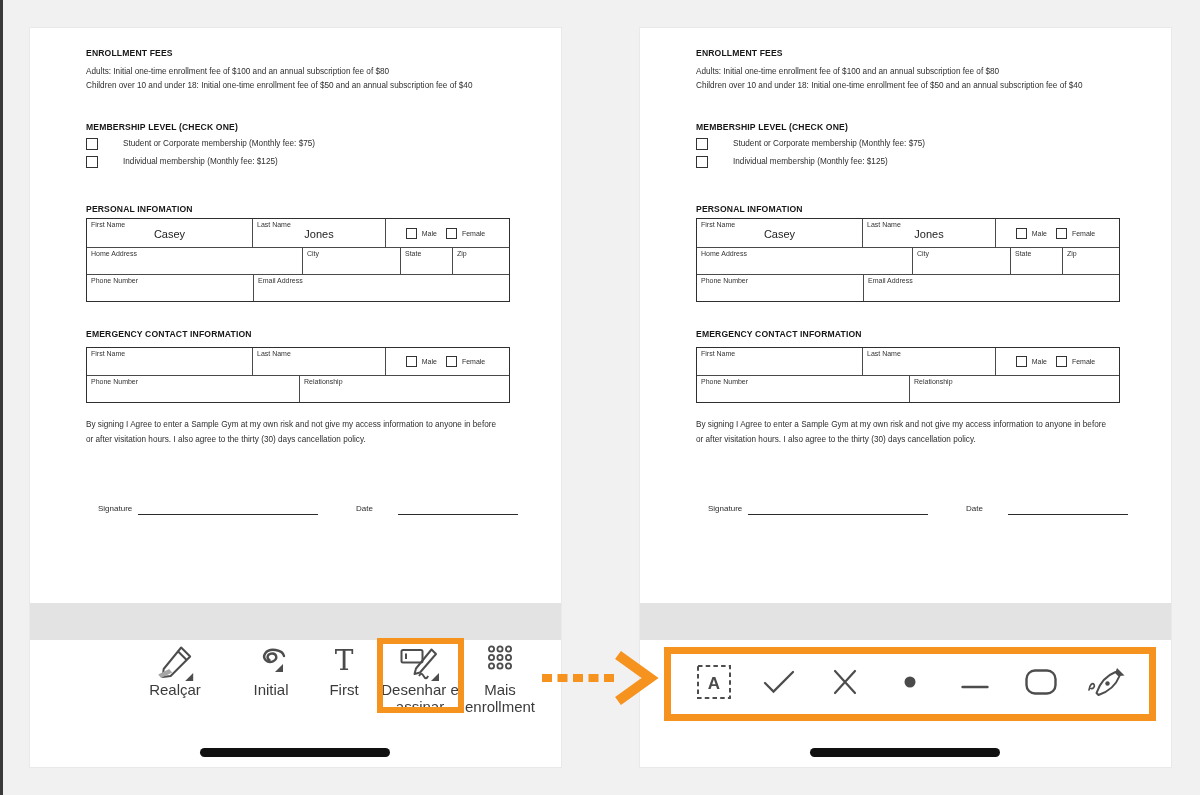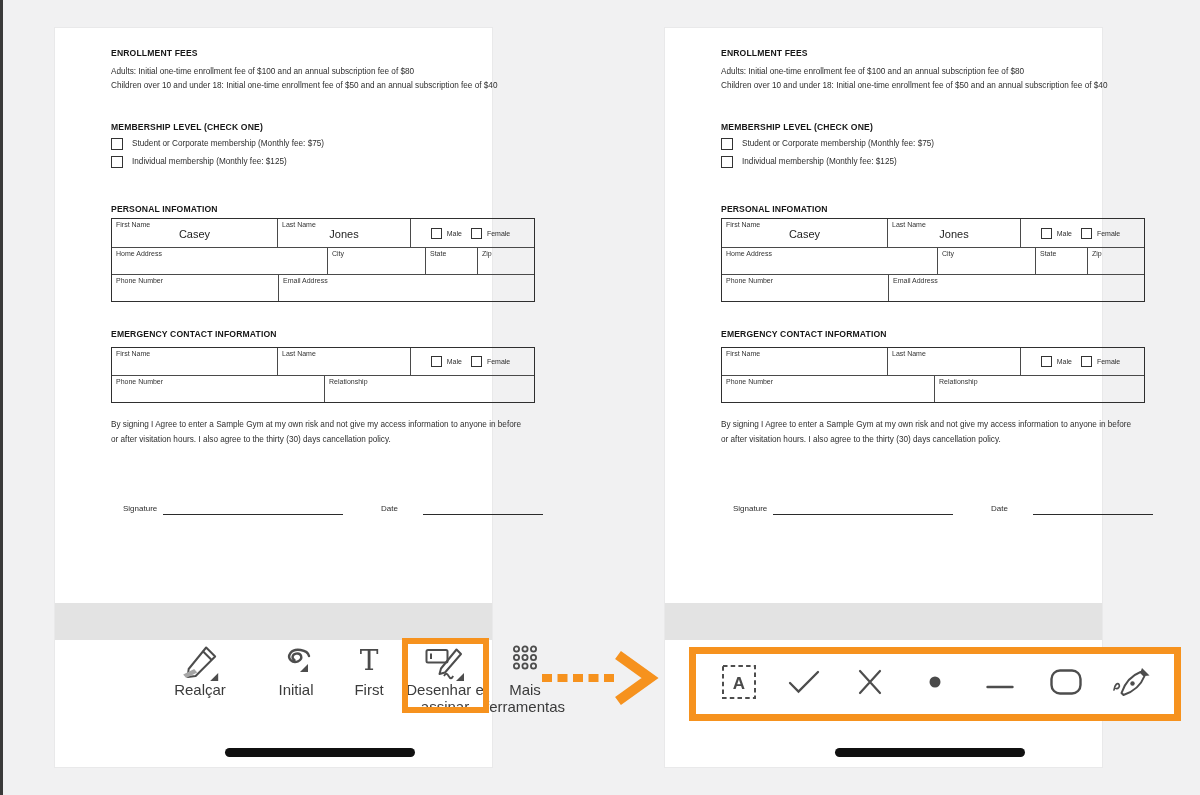--- a/index.html
+++ b/index.html
@@ -1,29 +1,29 @@
 <!DOCTYPE html>
 <html><head>
 <meta charset="utf-8">
 <style>
   html,body{margin:0;padding:0;}
   body{
     width:1200px;height:795px;background:#f1f1f2;position:relative;overflow:hidden;
     font-family:"Liberation Sans",sans-serif;
   }
   .edge-strip{position:absolute;left:0;top:0;width:3px;height:795px;background:#3a3a3a;z-index:20;}
-  .screen{position:absolute;top:28px;width:437px;height:739px;background:#ffffff;box-shadow:0 0 0 1px rgba(0,0,0,0.03);margin-left:25px;}
+  .screen{position:absolute;top:28px;width:531px;height:739px;background:#ffffff;box-shadow:0 0 0 1px rgba(0,0,0,0.03);}
   .screen.left{left:30px;}
   .screen.right{left:640px;}
 
   
   .doc{position:absolute;left:56px;top:0;width:424px;height:600px;color:#2e2e2e;}
   .sec-title{position:absolute;left:0;font-size:8.6px;font-weight:bold;color:#161616;letter-spacing:.15px;}
   .body-line{position:absolute;left:0;font-size:8.2px;color:#2e2e2e;white-space:nowrap;}
-  .cbrow{position:absolute;left:0;display:flex;align-items:center;gap:9px;height:13px;}
+  .cbrow{position:absolute;left:0;display:flex;align-items:center;gap:25px;height:13px;}
   .cb{width:10px;height:10px;border:1.2px solid #333;background:#fff;display:inline-block;flex:none;}
   .cb.small{width:9px;height:9px;}
   .cbl{font-size:8.2px;color:#2e2e2e;white-space:nowrap;}
   .ftable{position:absolute;left:0;width:422px;border:1.5px solid #2f2f2f;box-sizing:content-box;}
   .frow{display:flex;border-top:1px solid #4a4a4a;}
   .frow:first-child{border-top:none;}
   .fcell{position:relative;border-left:1px solid #4a4a4a;box-sizing:border-box;}
   .fcell:first-child{border-left:none;}
   .flab{position:absolute;top:2px;left:4px;font-size:7px;color:#333;white-space:nowrap;}
   .fval{display:block;text-align:center;padding-top:9px;font-size:11px;color:#1d1d1d;}
@@ -210,21 +210,21 @@
             <circle cx="21.5" cy="5" r="2.6"></circle>
           <circle cx="4.5" cy="13.5" r="2.6"></circle>
             <circle cx="13" cy="13.5" r="2.6"></circle>
             <circle cx="21.5" cy="13.5" r="2.6"></circle>
           <circle cx="4.5" cy="22" r="2.6"></circle>
             <circle cx="13" cy="22" r="2.6"></circle>
             <circle cx="21.5" cy="22" r="2.6"></circle>
         </g>
       </svg>
     </span>
-    <span class="tb-label w84">Mais ferramentas</span>
+    <span class="tb-label w84">Mais enrollment</span>
   </div>
 
   <div class="hl-box"></div>
   <div class="home-pill"></div>
 </div>
 
 <div class="screen right">
   <div class="doc-slot">
   <div class="doc">
     <div class="sec-title" style="top:20px">ENROLLMENT FEES</div>

